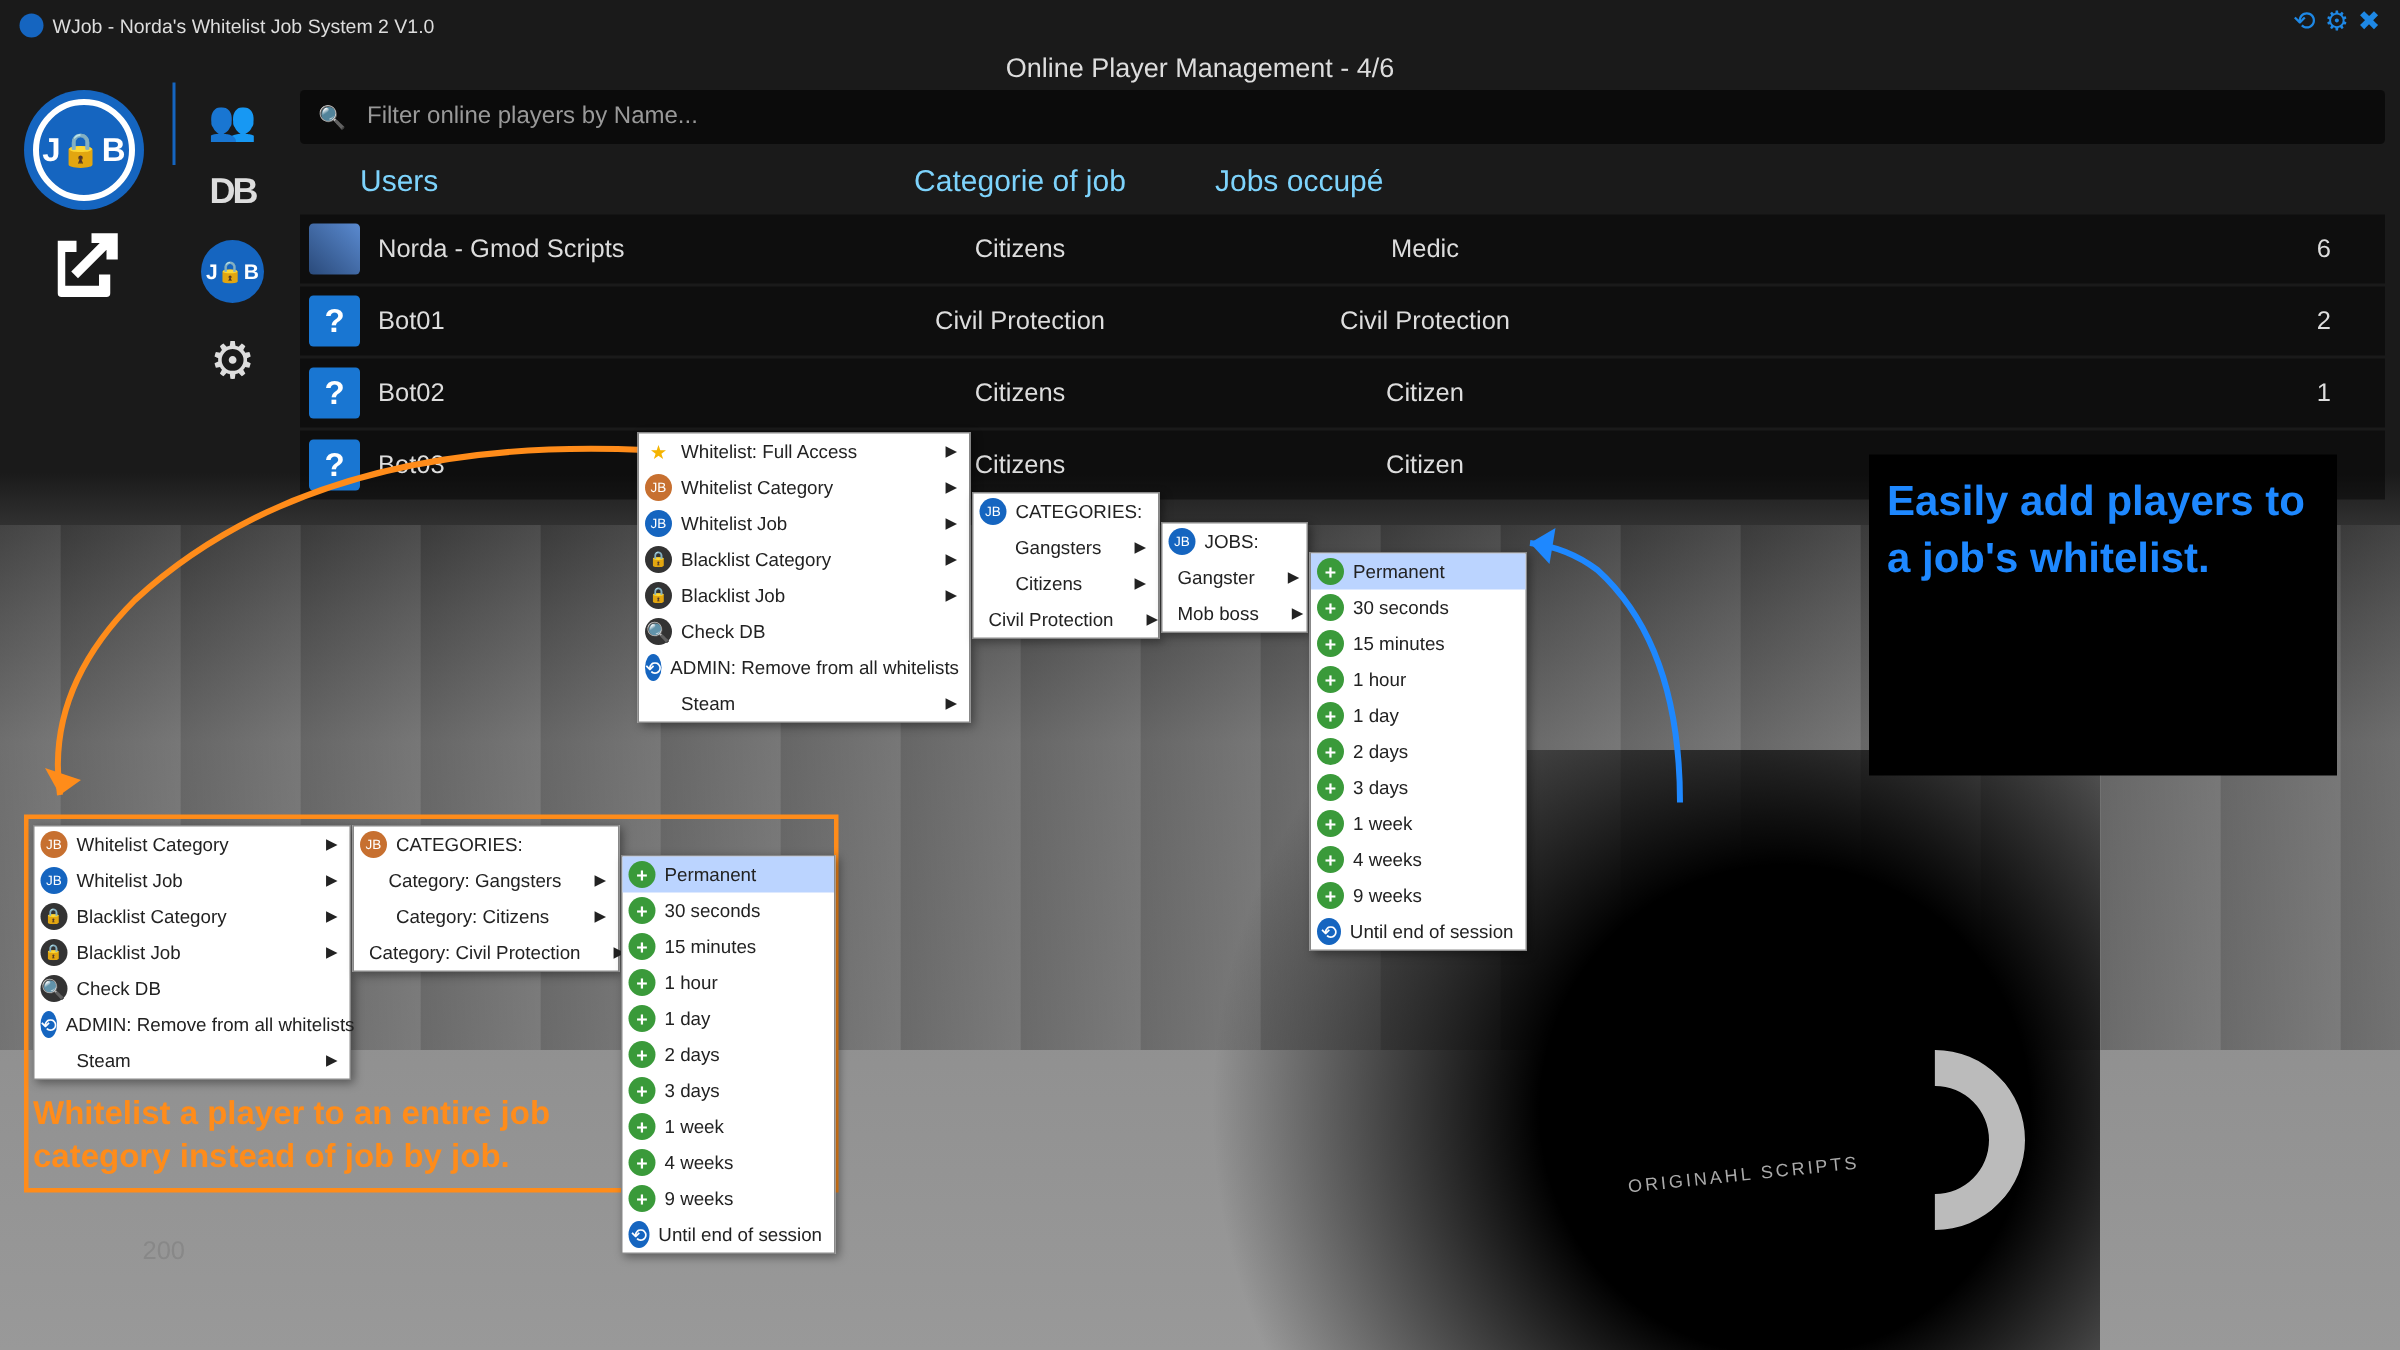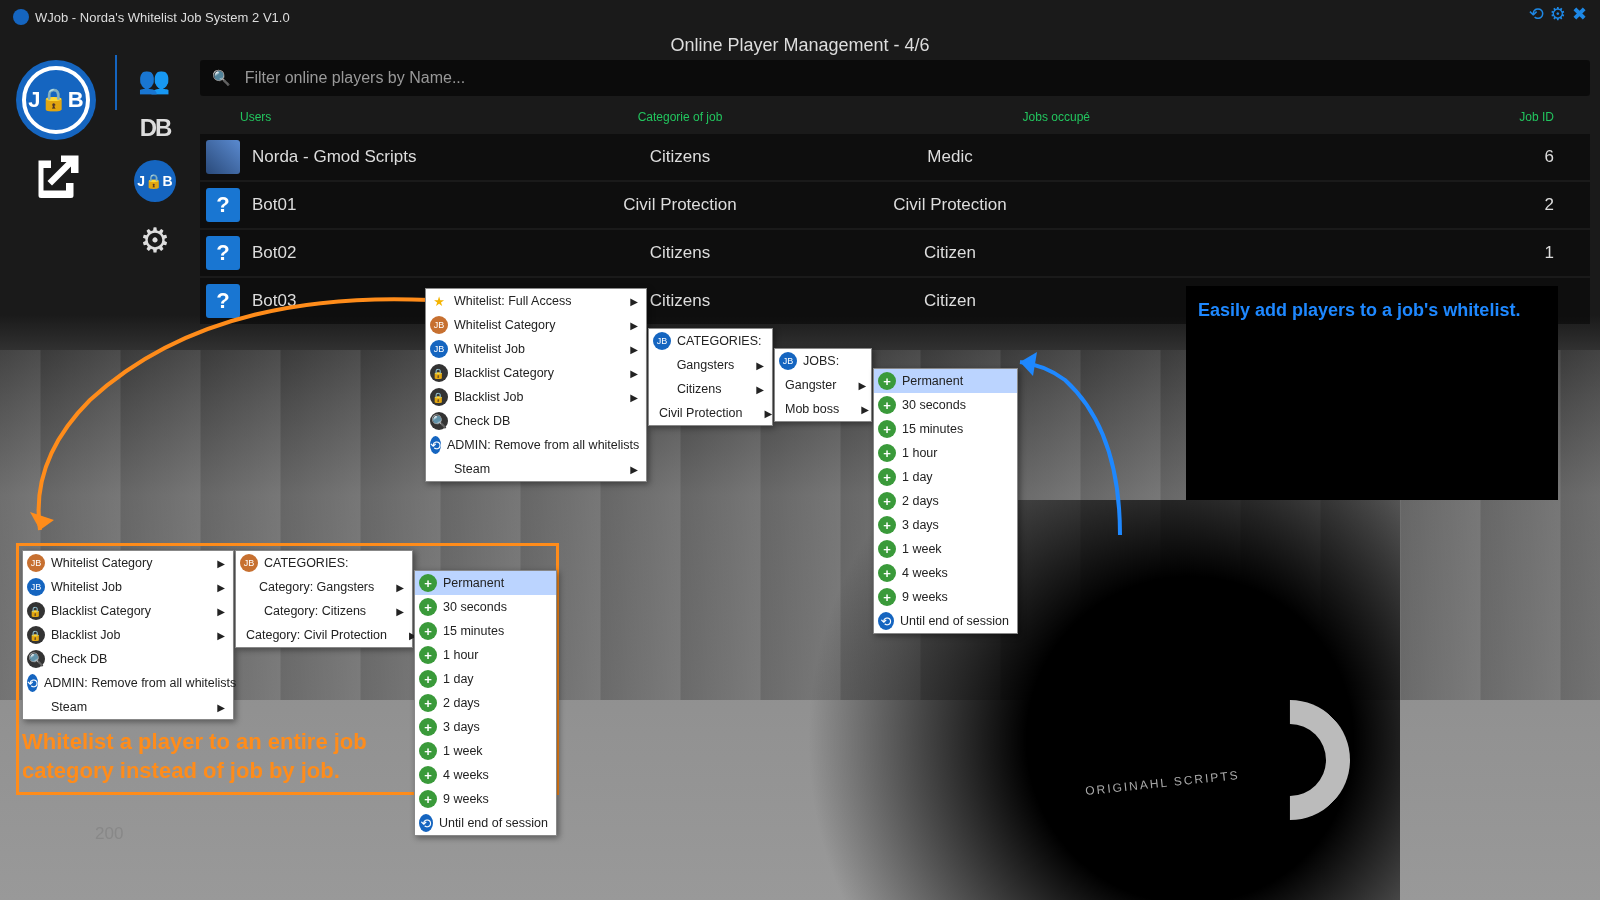--- a/index.html
+++ b/index.html
@@ -32,22 +32,22 @@
 .navcol .db { font-size:24px; font-weight:bold; letter-spacing:-2px; }
 .navcol .mini { width:42px; height:42px; border-radius:50%; background:#1565c0; display:flex; align-items:center; justify-content:center; color:#fff; font-size:14px; font-weight:bold; }
 .navcol .gear { font-size:34px; }
 
 .main { position:absolute; left:200px; right:10px; top:60px; z-index:15; }
 .search { background:rgba(0,0,0,.55); border-radius:3px; height:36px; display:flex; align-items:center; padding:0 12px; color:#aaa; }
 .search .sicon { margin-right:14px; font-size:15px; }
 .search input { background:none; border:none; color:#ccc; font-size:16px; flex:1; outline:none; }
 .search input::placeholder { color:#999; }
 
-.thead { display:flex; color:#22c55e; font-size:12px; padding:14px 16px 10px 40px; }
-.c1{width:310px}.c2{width:260px;text-align:center}.c3{width:280px;text-align:right}.c4{flex:1;text-align:right;padding-right:20px}
+.thead { display:flex; color:#7dd3fc; font-size:20px; padding:14px 16px 10px 40px; }
+.c1{width:310px}.c2{width:260px;text-align:center}.c3{width:280px;text-align:left}.c4{flex:1;text-align:right;padding-right:20px}
 
 .row { display:flex; align-items:center; background:rgba(0,0,0,.45); margin-bottom:2px; padding:6px 16px 6px 6px; color:#ddd; font-size:17px; }
 .row .av { width:34px; height:34px; margin-right:12px; background:#1565c0; border-radius:3px; display:flex; align-items:center; justify-content:center; color:#fff; font-size:22px; font-weight:bold; }
 .row .av.q { background:#1976d2; }
 .row .av.q::before { content:"?"; }
 .row .av.img { background:linear-gradient(45deg,#2a4a7a,#5a8ad0); }
 .row .rc1{width:298px}.row .rc2{width:260px;text-align:center}.row .rc3{width:280px;text-align:center}.row .rc4{flex:1;text-align:right;padding-right:20px}
 
 .ctx { position:absolute; background:#fff; border:1px solid #888; font-size:12.5px; color:#222; z-index:50; box-shadow:2px 2px 6px rgba(0,0,0,.4); }
 .ctx .it { display:flex; align-items:center; padding:3px 8px 3px 4px; cursor:pointer; gap:6px; white-space:nowrap; }
@@ -63,21 +63,21 @@
 .ctx2{left:648px;top:328px;width:125px;z-index:51}
 .ctx3{left:774px;top:348px;width:98px;z-index:52}
 .ctx4{left:873px;top:368px;width:145px;z-index:53}
 
 .ctx5{left:22px;top:550px;width:212px;z-index:60}
 .ctx6{left:235px;top:550px;width:178px;z-index:61}
 .ctx7{left:414px;top:570px;width:143px;z-index:62}
 
 .box-orange { position:absolute; left:16px; top:543px; width:543px; height:252px; border:3px solid #ff8c1a; z-index:40; pointer-events:none; }
 .caption-orange { position:absolute; left:22px; top:728px; width:375px; color:#ff8c1a; font-size:22px; font-weight:bold; z-index:70; line-height:1.3; }
-.box-blue { position:absolute; right:42px; top:286px; width:372px; height:214px; background:#000; z-index:45; padding:12px; color:#1e88ff; font-size:18px; font-weight:bold; line-height:1.35; }
+.box-blue { position:absolute; right:42px; top:303px; width:312px; height:214px; background:#000; z-index:45; padding:12px; color:#1e88ff; font-size:28px; font-weight:bold; line-height:1.35; }
 
 .arrow-svg { position:absolute; z-index:48; pointer-events:none; }
 
 .originals { position:absolute; right:360px; bottom:110px; color:#aaa; font-size:12px; z-index:30; transform:rotate(-6deg); letter-spacing:2px; text-align:center; }
 .swirl { position:absolute; right:240px; bottom:70px; width:140px; height:140px; z-index:30; }
 .swirl::before { content:""; position:absolute; inset:10px; border:24px solid #bbb; border-radius:50%; border-left-color:transparent; border-bottom-color:transparent; transform:rotate(45deg); }
 .num200 { position:absolute; left:95px; top:824px; color:#888; font-size:17px; z-index:25; }
 </style>
 </head>
 <body>
@@ -118,21 +118,20 @@
 
 <div class="main">
   <div class="search">
     <span class="sicon">🔍</span>
     <input placeholder="Filter online players by Name..." style="">
   </div>
   <div class="thead">
     <div class="c1">Users</div>
     <div class="c2">Categorie of job</div>
     <div class="c3">Jobs occupé</div>
-    <div class="c4">Job ID</div>
   </div>
   <div id="rows">
       <div class="row">
         <div class="av img"></div>
   <div class="rc1">Norda - Gmod Scripts</div>
   <div class="rc2">Citizens</div>
   <div class="rc3">Medic</div>
   <div class="rc4">6</div>
       </div>
       <div class="row">

